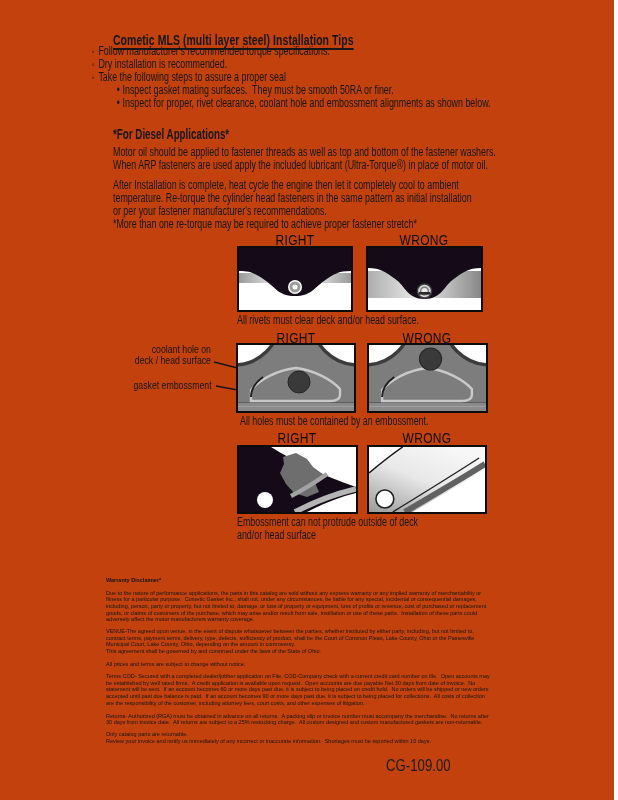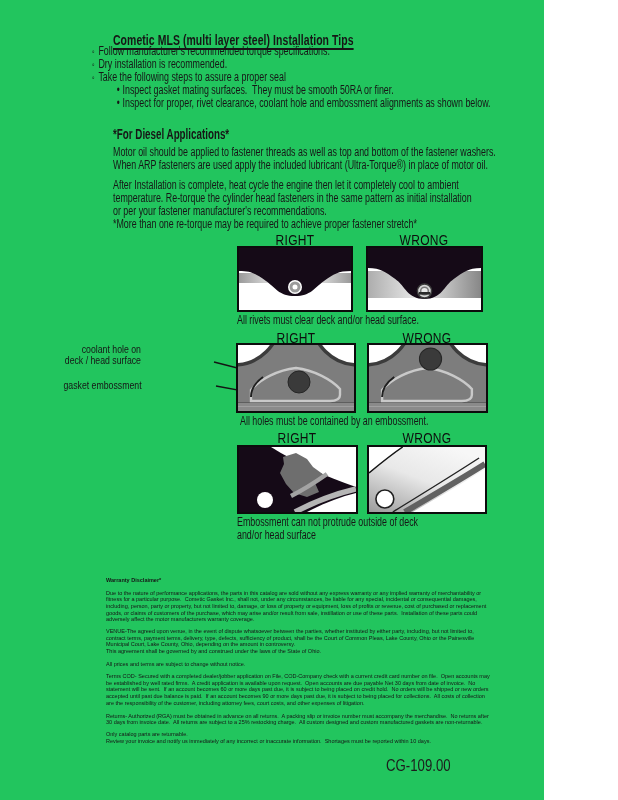--- a/index.html
+++ b/index.html
@@ -1,16 +1,16 @@
 <!DOCTYPE html>
 <html><head>
 <meta charset="utf-8">
 <style>
   html,body { margin:0; padding:0; background:#ffffff; }
-  .page { position:relative; width:544px; height:800px; background:#22c55e; overflow:hidden;
+  .page { position:relative; width:614px; height:800px; background:#c2410c; overflow:hidden;
           font-family:"Liberation Sans","DejaVu Sans",sans-serif; color:#161616; }
 
   
   .cond { transform:scaleX(0.71); transform-origin:0 0; white-space:pre; }
 
   .title { position:absolute; left:113px; top:22px; font-size:14.5px; font-weight:bold;
            text-decoration:underline; text-underline-offset:3px; text-decoration-thickness:1.5px;
            transform:scaleX(0.72); transform-origin:0 0; white-space:pre; letter-spacing:0.1px; }
 
   .bullets { position:absolute; left:92px; top:45px; }

